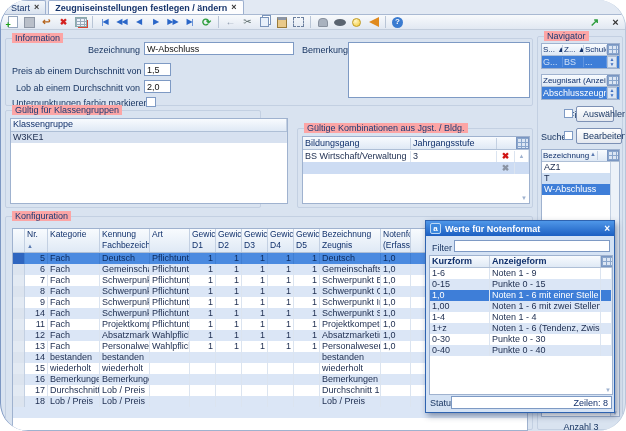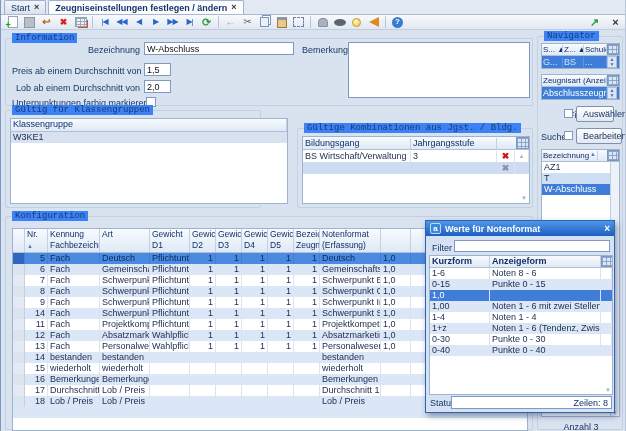--- a/index.html
+++ b/index.html
@@ -1,18 +1,18 @@
 <!DOCTYPE html>
 <html><head>
 <meta charset="utf-8">
 <style>
   html,body{margin:0;padding:0;}
   #app{position:relative;width:626px;height:431px;overflow:hidden;
        font-family:"Liberation Sans",sans-serif;font-size:9px;color:#1c2c4e;
-       background:#d9e3f0;border-left:1px solid #7d97c2;border-right:1px solid #b8c6da;box-sizing:border-box;}
+       background:#d9e3f0;border-left:1px solid #7d97c2;border-right:1px solid #b8c6da;box-sizing:border-box;border-radius:28px;}
   *{box-sizing:border-box;}
 
   
   .tabstrip{position:absolute;left:0;top:0;width:626px;height:15px;background:#e2e9f3;
             border-bottom:1px solid #a9b9d2;display:flex;align-items:flex-end;padding-left:3px;}
   .tab{height:14px;display:inline-flex;align-items:center;gap:4px;padding:0 6px;margin-right:2px;
        font-size:9px;color:#17356c;background:linear-gradient(#f2f6fb,#d9e2ee);
        border:1px solid #9db0cf;border-bottom:none;border-radius:2px 2px 0 0;}
   .tab.active{background:#fdfdfe;font-weight:bold;}
   .tab .x{color:#333;font-weight:bold;font-size:9px;line-height:1;}
@@ -43,21 +43,21 @@
   .icon-eye{width:12px;height:7px;background:#5a6470;border-radius:50%;}
   .icon-bulb{width:9px;height:9px;background:radial-gradient(circle at 35% 30%,#fff6c8,#f3c832);border:1px solid #c09a20;border-radius:50%;}
   .icon-horn{width:0;height:0;border-top:5px solid transparent;border-bottom:5px solid transparent;border-right:10px solid #e08a1e;}
   .icon-help{width:11px;height:11px;border-radius:50%;background:#3a7bd0;color:#fff;font-size:8px;font-weight:bold;
              display:flex;align-items:center;justify-content:center;}
   .tb-right{margin-left:auto;display:flex;align-items:center;gap:4px;}
   .ic-close{color:#333;font-weight:bold;font-size:11px;}
 
   
   .fs{position:absolute;border:1px solid #c3d0e2;border-radius:2px;}
-  .fs>.legend{position:absolute;top:-6px;left:6px;background:#3b82f6;padding:0 3px;color:#1b3a73;font-size:9px;white-space:nowrap;font-family:Liberation Mono, monospace;}
+  .fs>.legend{position:absolute;top:-6px;left:6px;background:#fca5a5;padding:0 3px;color:#1b3a73;font-size:9px;white-space:nowrap;}
 
   
   .inp{border:1px solid #7e9ac4;background:#fff;font-family:inherit;font-size:9px;color:#111;padding:0 2px;height:13px;}
   .cb{position:absolute;width:10px;height:10px;background:#fff;border:1px solid #7e9ac4;}
   .lab{position:absolute;color:#15325f;white-space:nowrap;}
   .btn3d{border:1px solid #7d91b5;background:linear-gradient(#fefefe,#e4e8ef);color:#15325f;
          font-family:inherit;font-size:9px;text-align:center;border-radius:2px;}
 
   
   .grid{position:absolute;background:#fff;border:1px solid #9fb2cf;overflow:hidden;}
@@ -256,20 +256,21 @@
       <span style="position:absolute;right:2px;bottom:2px;color:#9fb2cf;font-size:6px;">▼</span>
     </div>
   </div>
 
   <div class="fs" style="left:4px;top:216px;width:528px;height:214px;">
     <span class="legend">Konfiguration</span>
     <div class="grid" id="kf-grid">
       <div class="hdr kf-cols">
         <div class="c"></div>
         <div class="c"><span>Nr.</span> <span style="font-size:6px;color:#5a7ab0;">▲</span></div>
+        <div class="c">Kategorie</div>
         <div class="c">Kennung Fachbezeichnun</div>
         <div class="c">Art</div>
         <div class="c">Gewicht D1</div>
         <div class="c">Gewicht D2</div>
         <div class="c">Gewicht D3</div>
         <div class="c">Gewicht D4</div>
         <div class="c">Gewicht D5</div>
         <div class="c">Bezeichnung Zeugnis</div>
         <div class="c">Notenformat (Erfassung)</div>
         <div class="c"></div>
@@ -569,30 +570,31 @@
         <div class="c">Kurzform</div>
         <div class="c">Anzeigeform</div>
         <div style="display:flex;justify-content:flex-end;">
             <span class="gbtn" style="width:12px;height:11px;"></span>
           </div>
       </div>
       <div>
 
       <div class="row drow dg-cols">
           <div class="c">1-6</div>
-          <div class="c">Noten 8 - 6</div>
+          <div class="c">Noten 1 - 9</div>
           <div class="c"></div>
         </div>
           <div class="row drow dg-cols">
           <div class="c">0-15</div>
           <div class="c">Punkte 0 - 15</div>
           <div class="c"></div>
         </div>
           <div class="row drow dg-cols">
           <div class="c">1,0</div>
+          <div class="c">Noten 1 - 6 mit einer Stelle</div>
           <div class="c"></div>
         </div>
           <div class="row drow dg-cols">
           <div class="c">1,00</div>
           <div class="c">Noten 1 - 6 mit zwei Stellen</div>
           <div class="c"></div>
         </div>
           <div class="row drow dg-cols">
           <div class="c">1-4</div>
           <div class="c">Noten 1 - 4</div>

